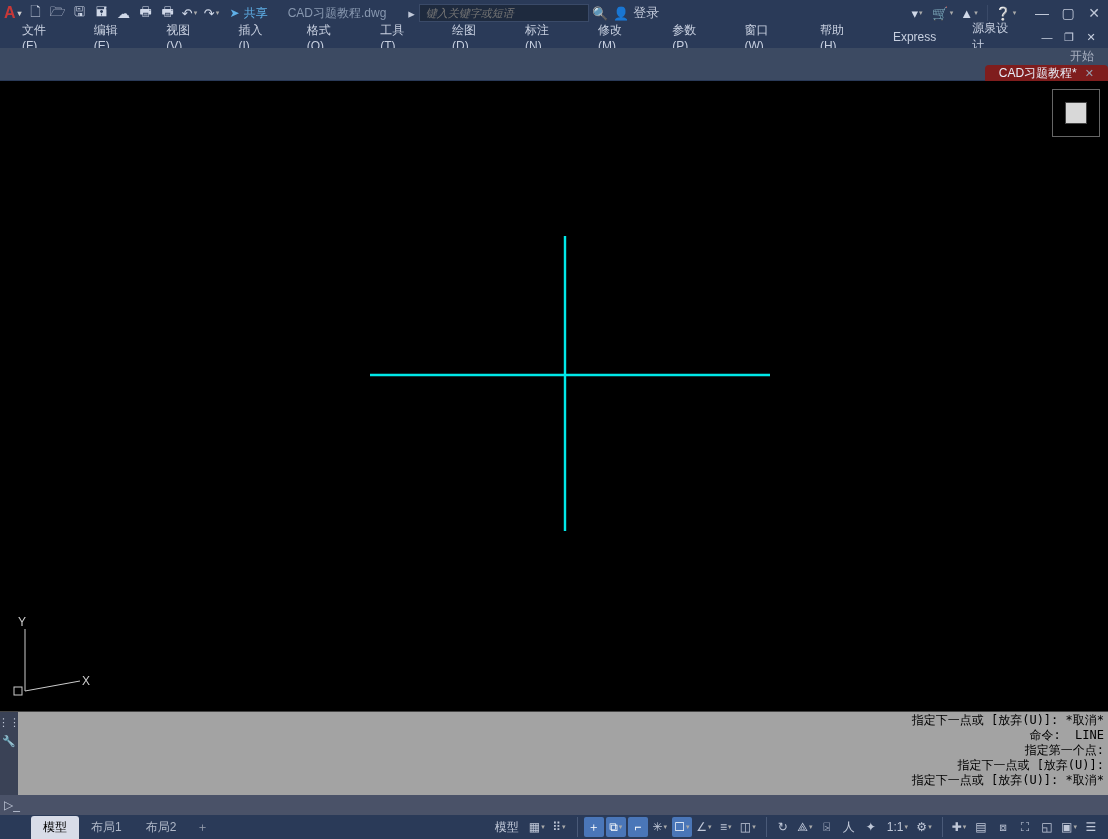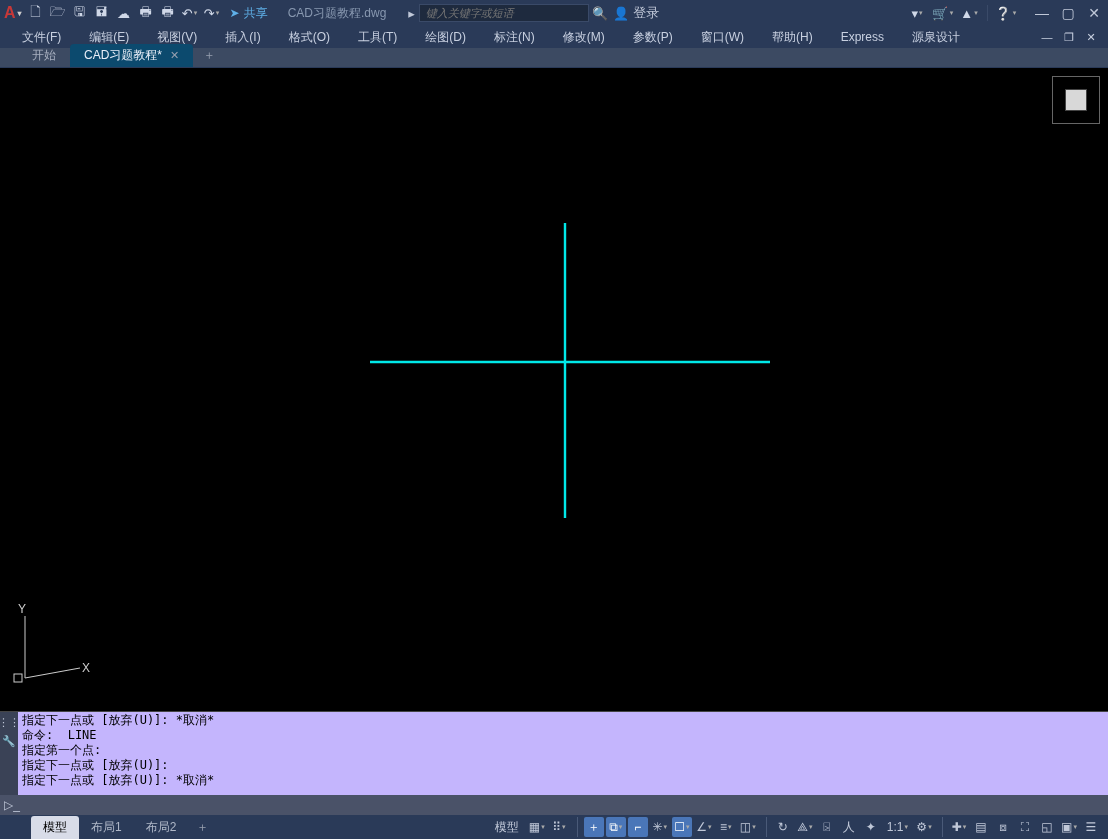--- a/index.html
+++ b/index.html
@@ -12,37 +12,37 @@
 .qat-sep { width:1px; height:16px; background:#3a4a68; }
 .share-btn { display:flex; align-items:center; gap:4px; color:#5fb0e8; margin-left:4px; }
 .filename { flex:0 0 auto; margin-left:16px; color:#8898b0; font-size:12px; }
 .searchbox { margin-left:18px; display:flex; align-items:center; gap:4px; }
 .searchbox input { background:#1e2a3e; border:1px solid #3a4a68; color:#888; font-style:italic; padding:2px 6px; width:170px; font-size:11px; }
 .sico { color:#c0c8d8; font-size:13px; }
 .login { color:#c0c8d8; display:flex; align-items:center; gap:4px; font-size:13px; }
 .right-tools { display:flex; align-items:center; gap:10px; margin-left:auto; color:#c0c8d8; }
 .winbtns { display:flex; gap:6px; margin-left:8px; }
 .winbtn { width:20px; height:20px; display:flex; align-items:center; justify-content:center; color:#c0c8d8; font-size:14px; }
-.menubar { height:22px; background:#2a3a58; display:flex; align-items:center; padding:0 8px; gap:0; }
+.menubar { height:22px; background:#2a3a58; display:flex; align-items:center; padding:0 8px; gap:8px; }
 .menuitem { padding:0 14px; font-size:12px; color:#c8d0e0; }
 .menubar .right { margin-left:auto; display:flex; gap:4px; }
 .menubar .mini { width:18px; height:16px; display:flex; align-items:center; justify-content:center; font-size:11px; }
-.tabbar { height:20px; background:#3c4a62; display:flex; align-items:flex-end; padding-left:18px; border-bottom:1px solid #2a3a58; }
+.tabbar { height:33px; background:#3c4a62; display:flex; align-items:flex-end; padding-left:18px; border-bottom:1px solid #2a3a58;flex-direction:column; }
 .doctab { height:23px; padding:0 14px; display:flex; align-items:center; font-size:12px; border-radius:4px 4px 0 0; color:#a8b0c0; }
-.doctab.active { background:#0c4a6e; color:#e8eef8;justify-content:flex-end; }
+.doctab.active { background:#7f1d1d; color:#e8eef8;justify-content:flex-end; }
 .doctab .close { margin-left:8px; color:#98a0b0; font-size:11px; }
 .doctab.add { padding:0 10px; color:#98a0b0; }
 .canvas-area { position:relative; flex:1; background:#000; }
 .canvas-area svg { position:absolute; left:0; top:0; }
 .viewcube { position:absolute; top:8px; right:8px; width:48px; height:48px; border:1px solid #666; display:flex; align-items:center; justify-content:center; }
 .viewcube .vc { width:22px; height:22px; background:#d8d8d8; border:1px solid #444; }
 .cmd-panel { height:104px; background:#e8e8e0; color:#000; display:flex; flex-direction:column; border-top:1px solid #444; }
 .cmd-handle { width:18px; background:#3a4256; display:flex; flex-direction:column; align-items:center; gap:6px; padding-top:4px; color:#c0c8d8; font-size:11px; }
 .cmd-row { display:flex; flex:1; }
-.cmd-hist { flex:1; background:#c4b5fd; font-family:"SimSun",monospace; font-size:12px; line-height:15px; padding:1px 4px; color:#000; white-space:pre; overflow:hidden; }
+.cmd-hist { flex:1; background:#a3a3a3; font-family:"SimSun",monospace; font-size:12px; line-height:15px; padding:1px 4px; color:#000; white-space:pre; overflow:hidden;text-align:right; }
 .cmd-input-row { display:flex; align-items:center; height:20px; background:#4a5268; padding:0 4px; gap:6px; }
 .cmd-prompt { color:#c0c8d8; font-size:12px; }
 .cmd-input { flex:1; background:transparent; border:none; color:#888; font-style:italic; font-size:12px; outline:none; }
 .statusbar { height:24px; background:#2a3a58; display:flex; align-items:center; font-size:12px;margin-left:21px; }
 .layout-tabs { display:flex; align-items:center; height:100%; padding-left:10px; gap:0; }
 .ltab { padding:3px 12px; color:#b0b8c8; border-radius:3px 3px 0 0; }
 .ltab.active { background:#d8dce8; color:#000; }
 .ltab.add { padding:3px 8px; color:#98a0b0; }
 .status-right { margin-left:auto; display:flex; align-items:center; gap:2px; padding-right:4px; }
 .sgrp { display:flex; align-items:center; gap:2px; padding:0 3px; }

